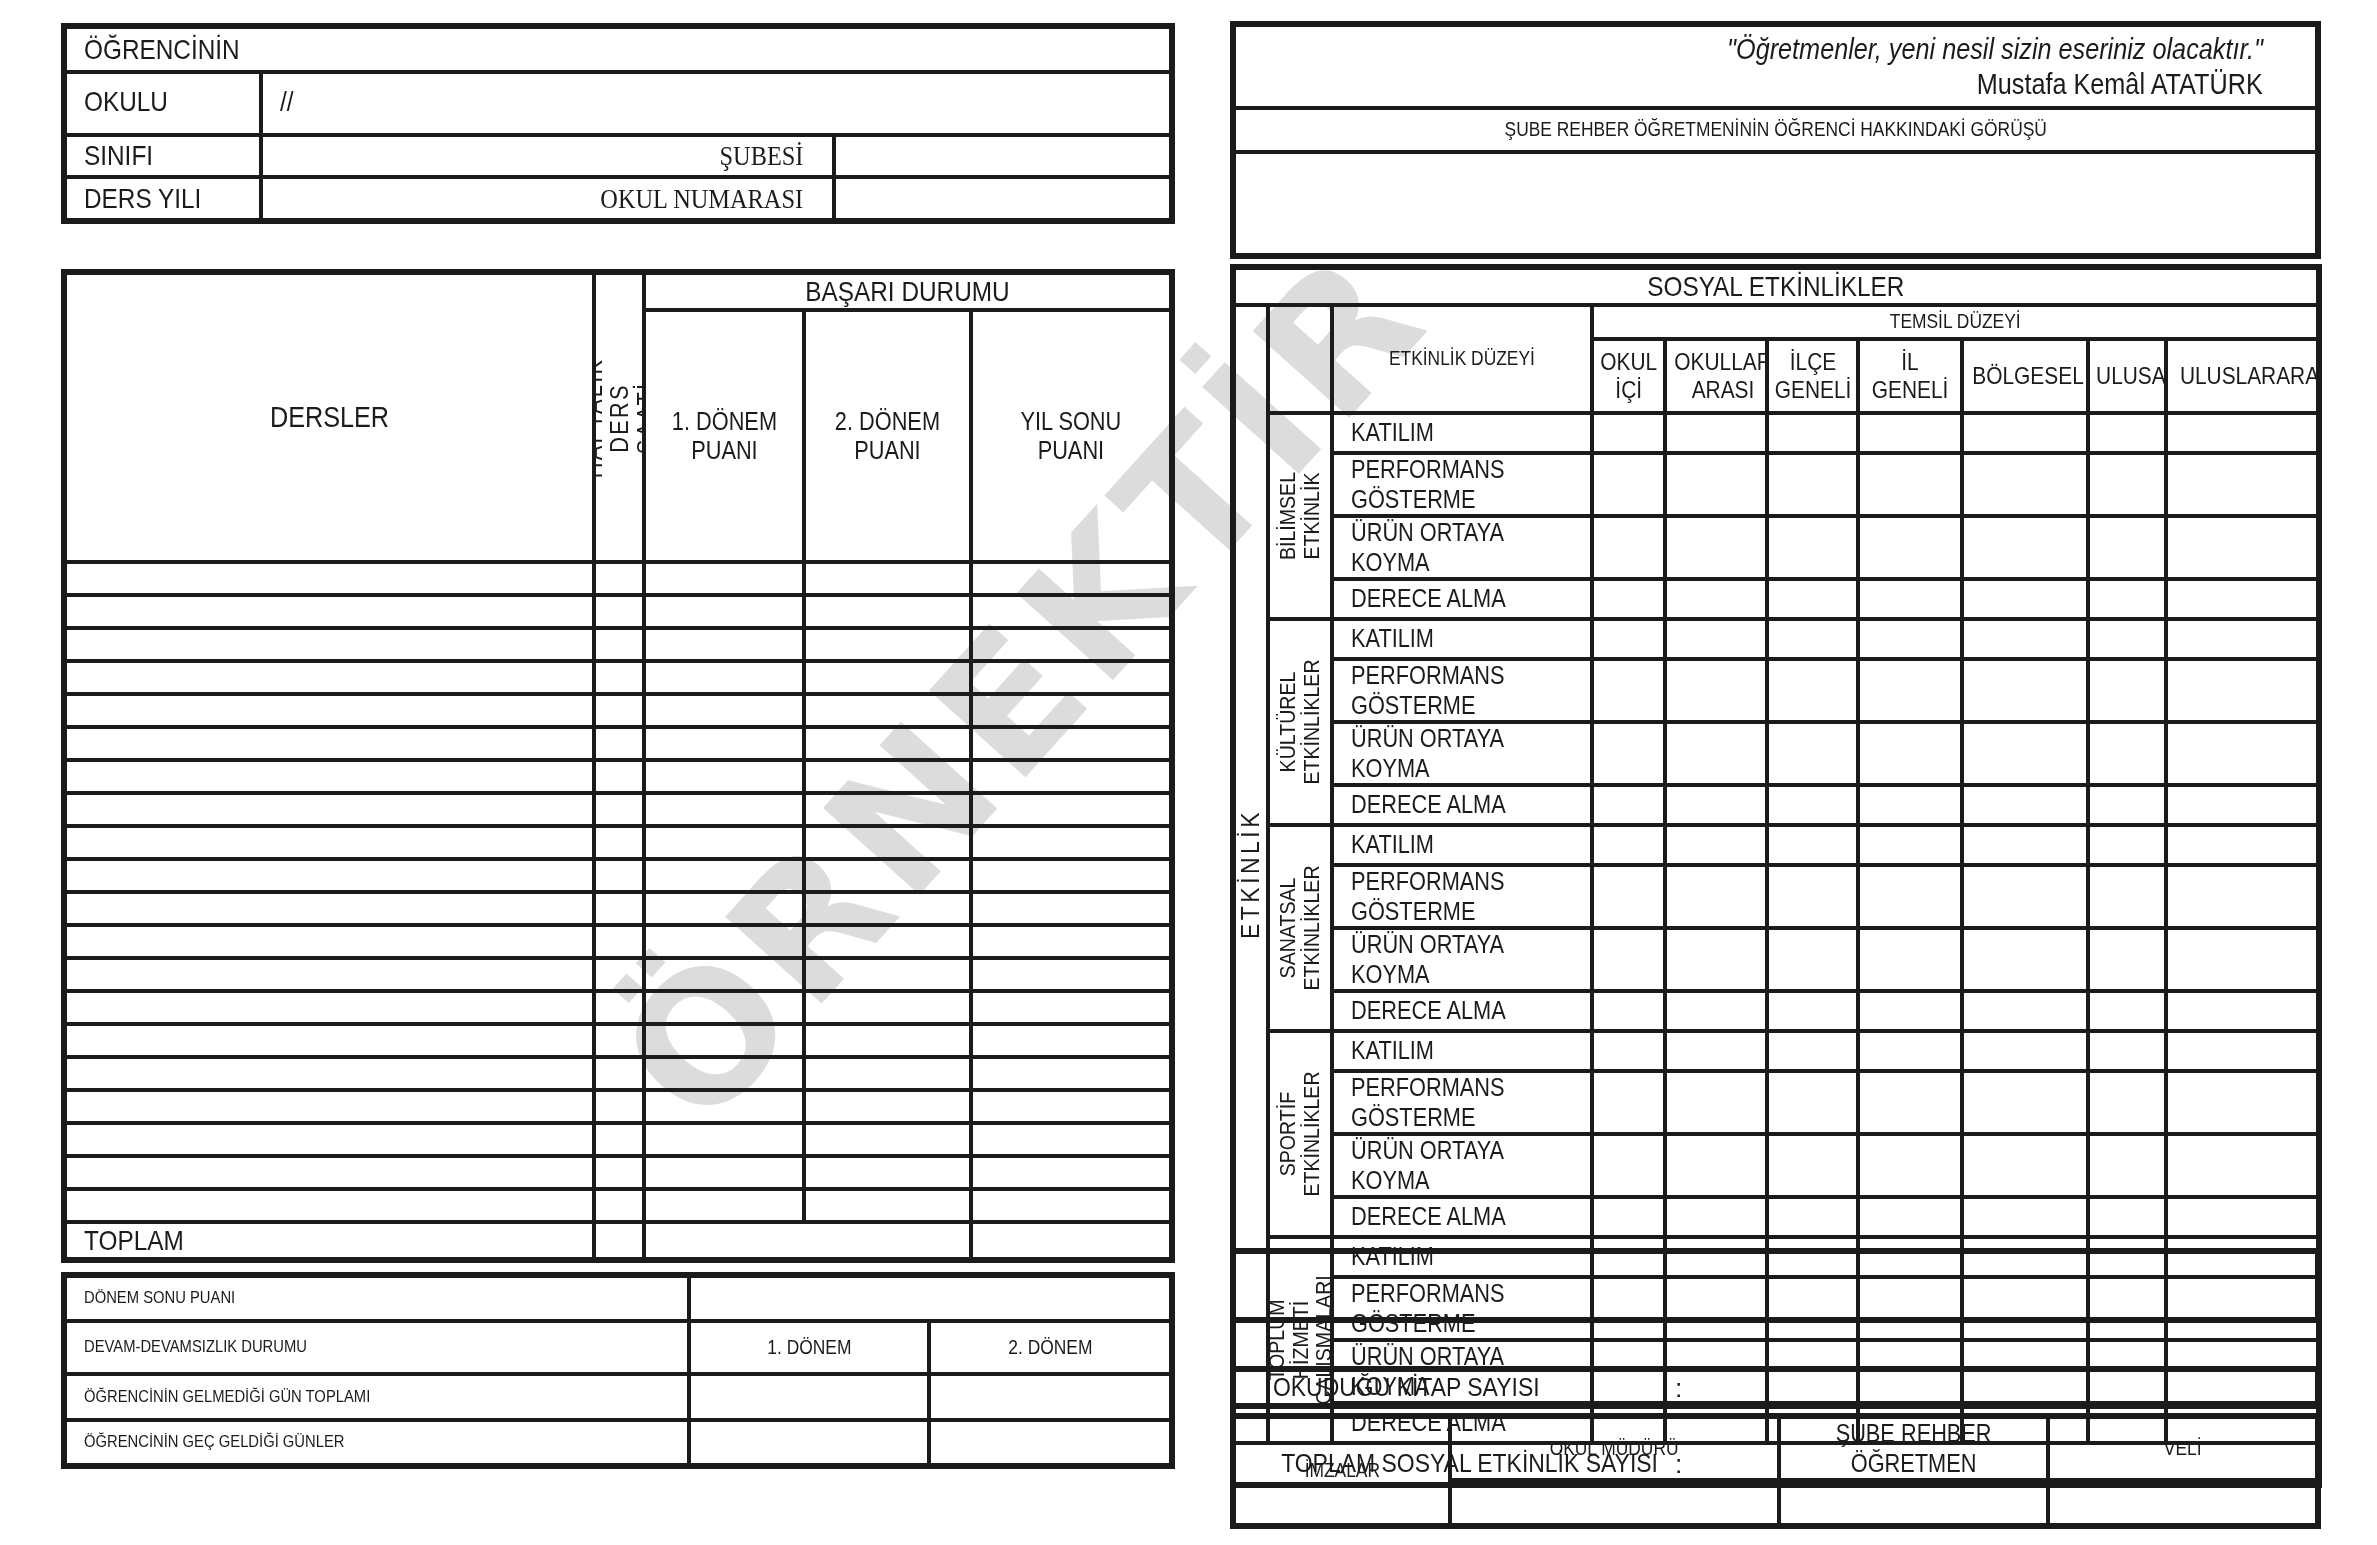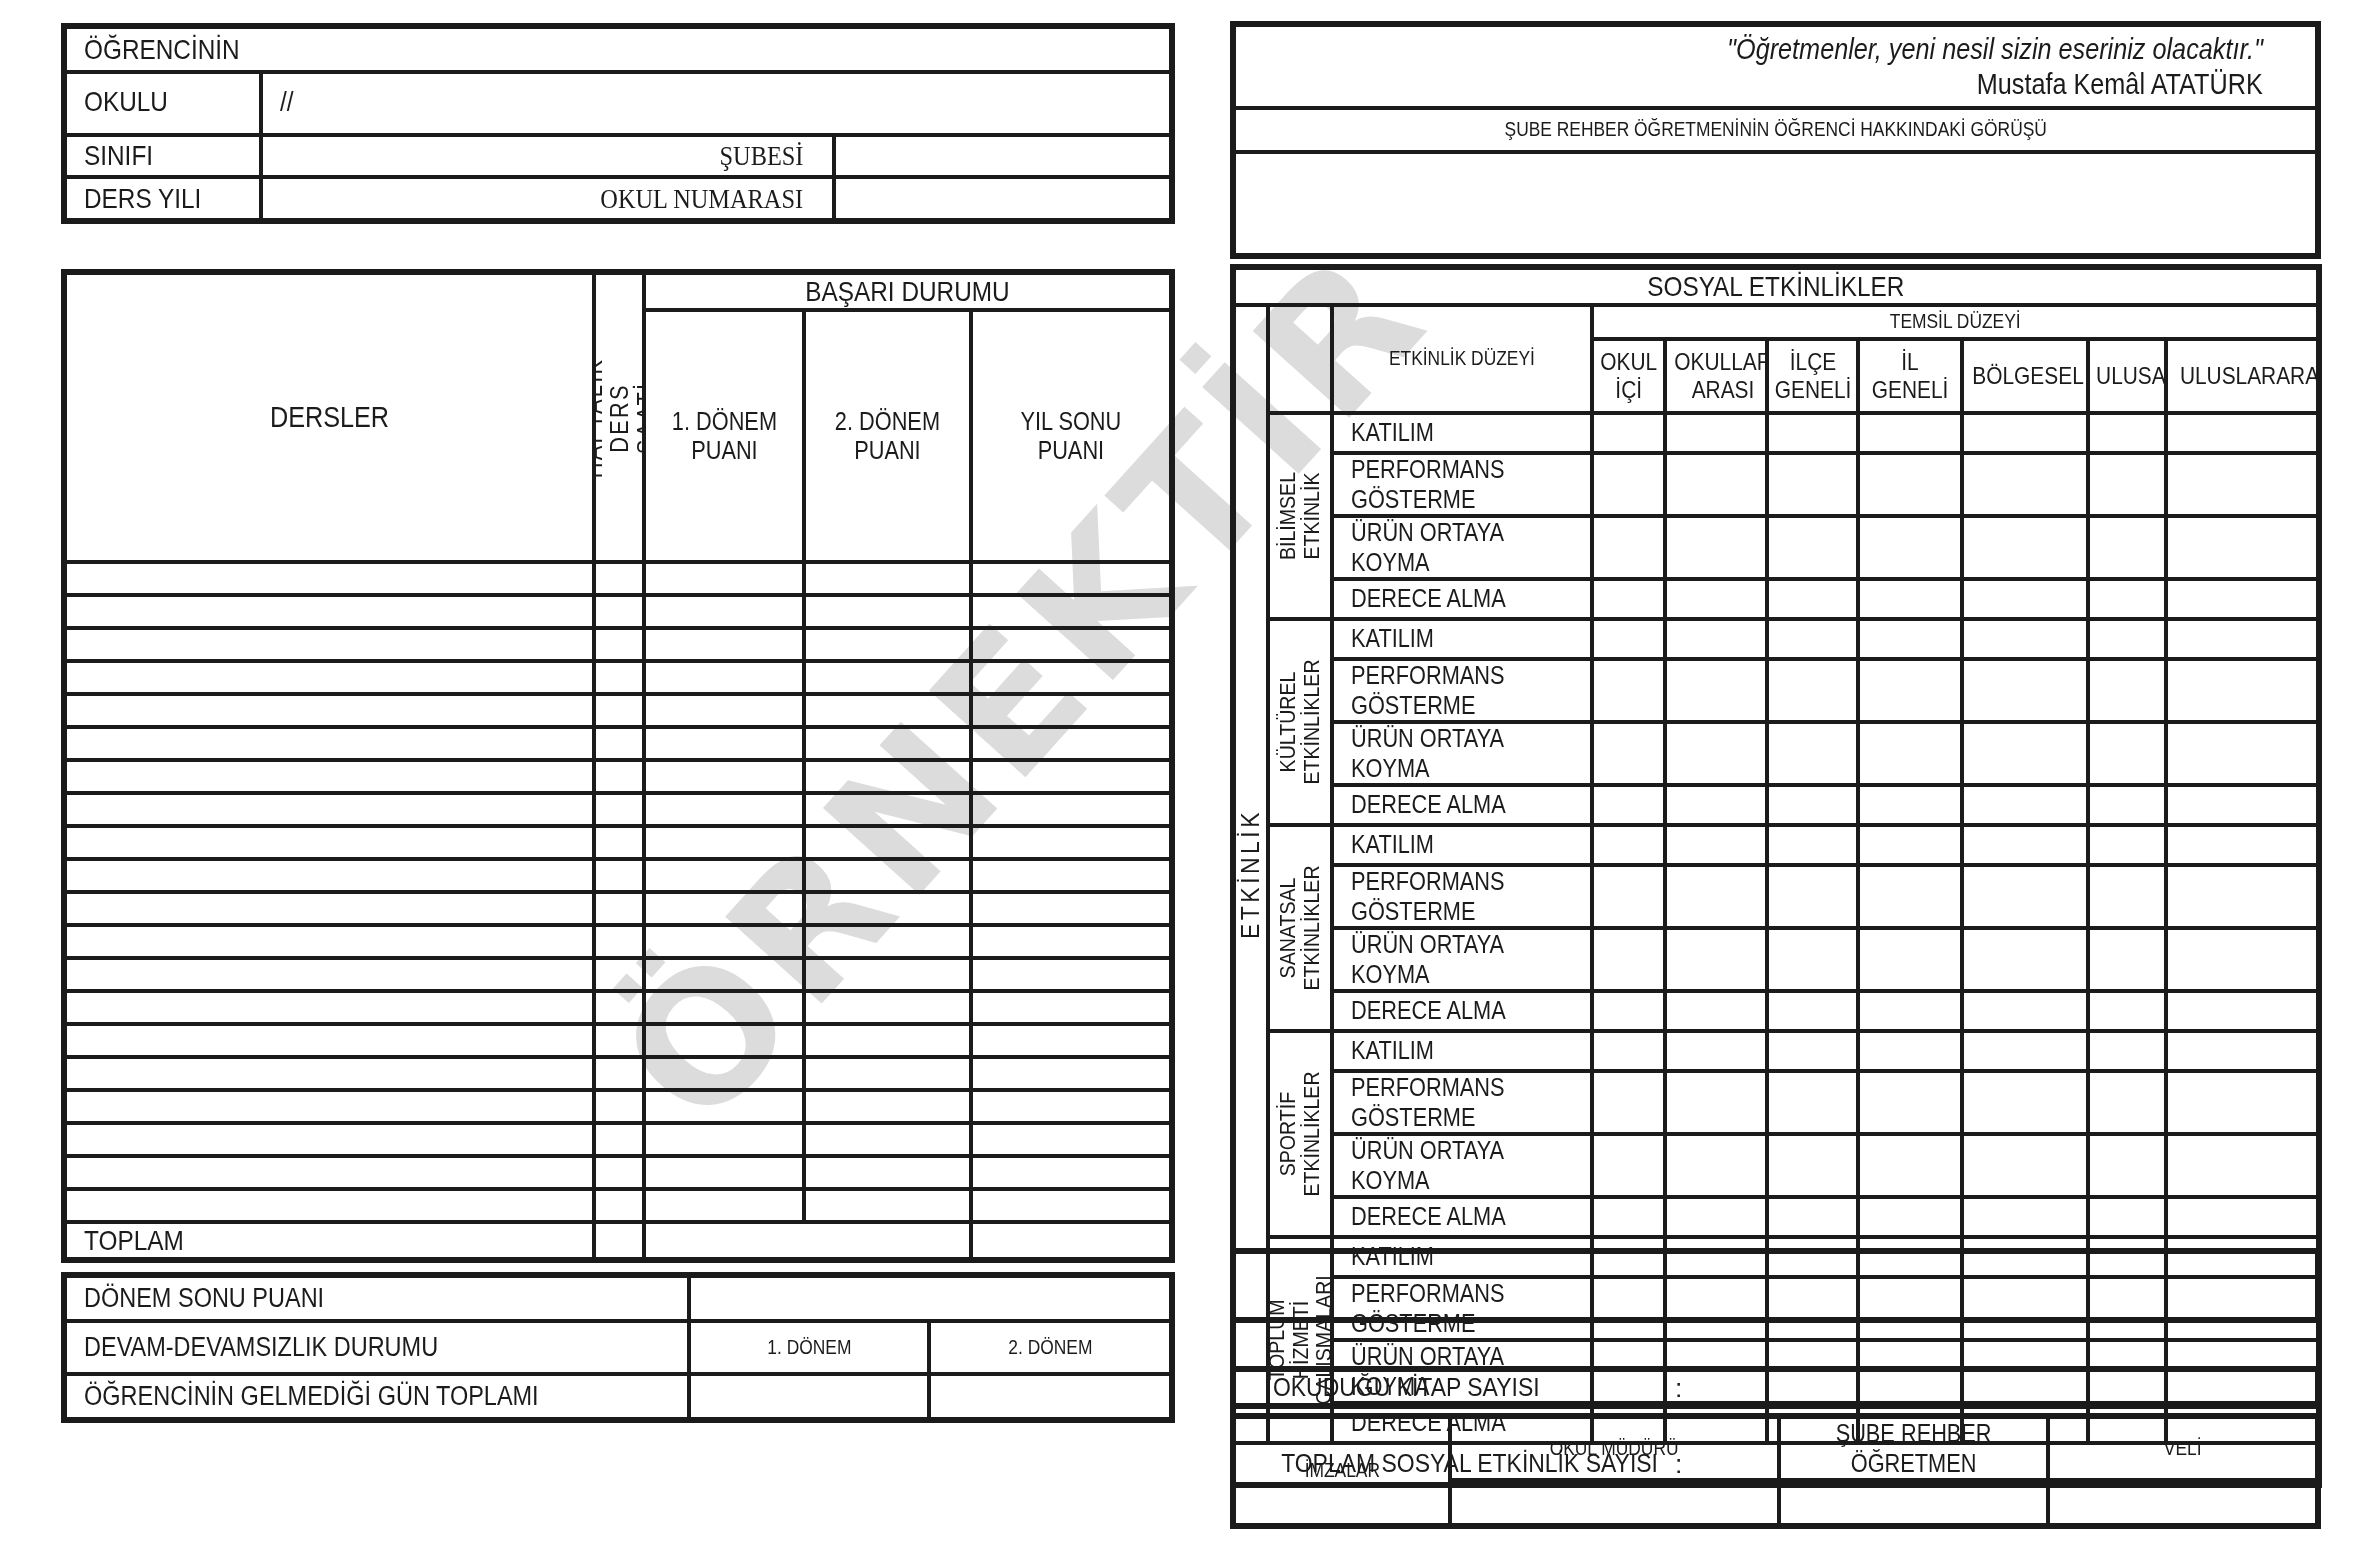--- a/index.html
+++ b/index.html
@@ -12,21 +12,21 @@
     transform:translate(-50%,-50%) rotate(-48deg);
     font-family:"DejaVu Sans","Liberation Sans",sans-serif;
     font-weight:bold;font-size:178px;letter-spacing:9.2px;
     color:#dcdcdc;white-space:nowrap;
   }
 
   
   .tbl{position:absolute;z-index:1;border-collapse:collapse;table-layout:fixed;box-sizing:border-box;border:6px solid #1b1b1b;background:transparent;}
   .tbl td{border:4px solid #1b1b1b;padding:0;vertical-align:middle;overflow:hidden;background:transparent;}
 
-  td.l{text-align:left;padding-left:17px;font-size:27px;}
+  td.l{text-align:left;padding-left:17px;font-size:17px;}
   td.c{text-align:center;font-size:20px;}
   td.r{text-align:right;padding-right:29px;font-size:26.4px;font-family:Liberation Serif, serif;} td.fs36{font-size:24px;} td.fs38{font-size:25px;}
   td.fs42{font-size:28px;} td.fs44{font-size:29px;}
 
   
   .t{display:inline-block;transform:scaleX(.87);transform-origin:center;white-space:pre-line;line-height:1.18;}
   td.l > .t{transform-origin:left center;}
   td.r > .t{transform-origin:right center;}
 
   
@@ -275,20 +275,25 @@
       <td class="l"><span class="t">DÖNEM SONU PUANI</span></td>
       <td colspan="2"></td>
     </tr>
     <tr style="height:53px">
       <td class="l"><span class="t">DEVAM-DEVAMSIZLIK DURUMU</span></td>
       <td class="c"><span class="t">1. DÖNEM</span></td>
       <td class="c"><span class="t">2. DÖNEM</span></td>
     </tr>
     <tr style="height:46px">
       <td class="l"><span class="t">ÖĞRENCİNİN GELMEDİĞİ GÜN TOPLAMI</span></td>
+      <td></td>
+      <td></td>
+    </tr>
+    <tr style="height:46px">
+      <td class="l"><span class="t">ÖĞRENCİNİN GEÇ GELDİĞİ GÜNLER</span></td>
       <td></td>
       <td></td>
     </tr>
   </tbody>
     </table>
 
   <table class="tbl" style="left:1230px;top:21px;width:1085px;">
     <colgroup>
         <col style="width:1085px">
       </colgroup>

